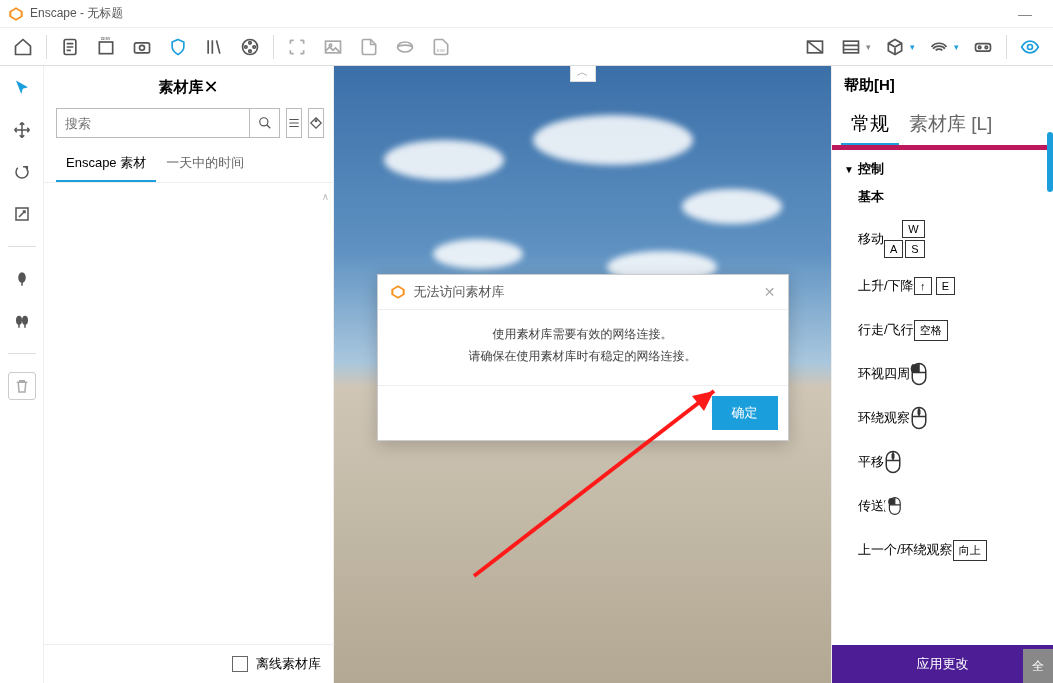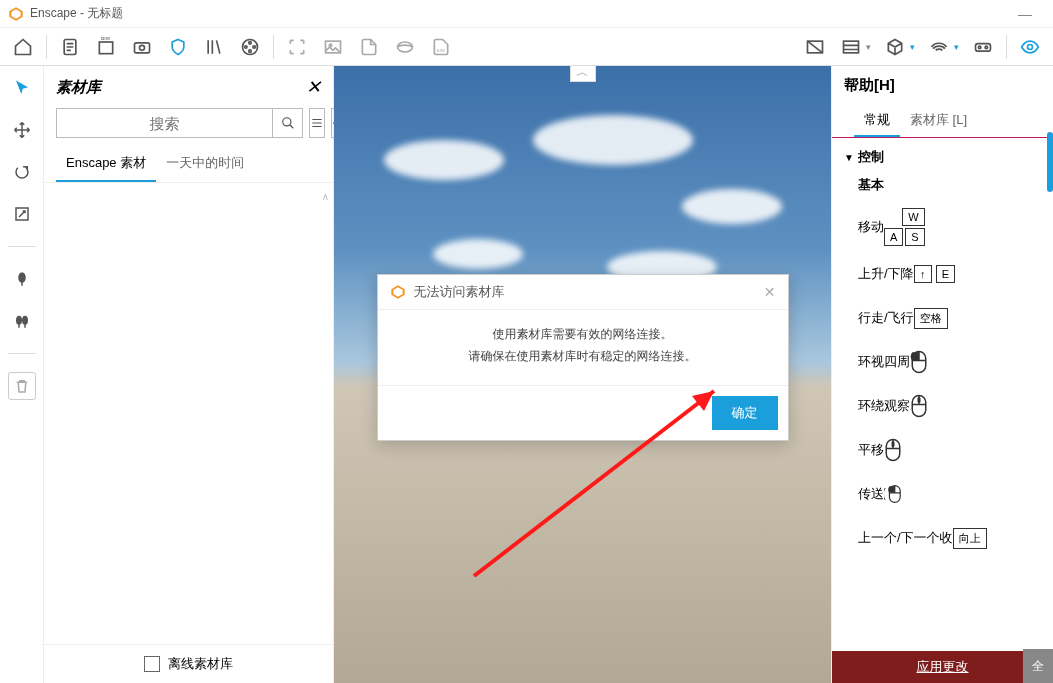--- a/index.html
+++ b/index.html
@@ -25,32 +25,32 @@
 
 
 .lstrip { width: 44px; background: #fff; border-right: 1px solid #eee; display: flex; flex-direction: column; align-items: center; padding-top: 8px; gap: 14px; }
 .lstrip .lbtn { width: 28px; height: 28px; display: flex; align-items: center; justify-content: center; color: #555; }
 .lstrip .lbtn.active { color: #1a9edc; }
 .lstrip .lbtn svg { width: 18px; height: 18px; }
 .lstrip .lsep { height: 1px; width: 28px; background: #ddd; margin: 4px 0; }
 
 
 .assetpanel { width: 290px; background: #fff; border-right: 1px solid #eee; display: flex; flex-direction: column; position: relative; }
-.assetpanel .hdr { display: flex; align-items: center; justify-content: space-between; padding: 10px 12px; font-size: 15px; font-weight: 600; font-style: italic; }
+.assetpanel .hdr { display: flex; align-items: center; justify-content: center; padding: 10px 12px; font-size: 15px; font-weight: 600; }
 .assetpanel .hdr .close { font-size: 18px; font-weight: normal; }
 .assetpanel .searchrow { display: flex; gap: 6px; padding: 0 12px 8px; }
 .assetpanel .searchbox { flex: 1; display: flex; border: 1px solid #bbb; height: 30px; }
-.assetpanel .searchbox input { flex: 1; border: none; outline: none; padding: 0 8px; font-size: 15px; text-align: center; }
+.assetpanel .searchbox input { flex: 1; border: none; outline: none; padding: 0 8px; font-size: 13px; }
 .assetpanel .searchbox .sbtn { width: 30px; border-left: 1px solid #bbb; display: flex; align-items: center; justify-content: center; }
 .assetpanel .iconbtn { width: 30px; height: 30px; border: 1px solid #bbb; display: flex; align-items: center; justify-content: center; }
 .assetpanel .tabs { display: flex; font-size: 13px; padding: 0 12px; }
 .assetpanel .tabs .tab { padding: 8px 10px; color: #666; }
 .assetpanel .tabs .tab.active { color: #000; border-bottom: 2px solid #1a9edc; }
 .assetpanel .content { flex: 1; border-top: 1px solid #eee; position: relative; }
-.assetpanel .footer { padding: 10px 12px; display: flex; align-items: center; justify-content: center; gap: 8px; font-size: 13px; border-top: 1px solid #eee; }
+.assetpanel .footer { padding: 10px 12px; display: flex; align-items: center; justify-content: flex-end; gap: 8px; font-size: 13px; border-top: 1px solid #eee; }
 .assetpanel .footer .chk { width: 16px; height: 16px; border: 1.5px solid #666; }
 .assetpanel .collapse-caret { position: absolute; right: -10px; top: 280px; color: #1a9edc; font-size: 16px; font-weight: bold; }
 
 
 .viewport { flex: 1; position: relative; background: linear-gradient(to bottom, #3b6fa8 0%, #5f92c2 30%, #a9c7de 48%, #cfc6b6 52%, #b2a893 100%); overflow: hidden; }
 .cloud { position: absolute; background: rgba(255,255,255,0.85); border-radius: 50%; filter: blur(3px); }
 .viewport .expand-caret { position: absolute; top: -2px; left: 50%; transform: translateX(-50%); color: #888; font-size: 12px; background: #fff; padding: 0 6px; border: 1px solid #ddd; border-top: none; }
 
 
 .dialog { position: absolute; left: 50%; top: 208px; transform: translateX(-50%); width: 412px; background: #fff; border: 1px solid #ccc; box-shadow: 0 4px 16px rgba(0,0,0,0.2); }
@@ -58,31 +58,31 @@
 .dialog .dhdr .dlogo { width: 16px; height: 16px; margin-right: 8px; }
 .dialog .dhdr .dspacer { flex: 1; }
 .dialog .dhdr .dclose { color: #aaa; font-size: 14px; }
 .dialog .dbody { padding: 14px 18px 18px; font-size: 12px; color: #444; line-height: 1.8; text-align: center; }
 .dialog .dfoot { padding: 10px; display: flex; justify-content: flex-end; border-top: 1px solid #eee; }
 .dialog .dfoot .okbtn { background: #1a9edc; color: #fff; border: none; padding: 8px 20px; font-size: 13px; }
 
 
 .helppanel { width: 222px; background: #fff; border-left: 1px solid #eee; display: flex; flex-direction: column; overflow: hidden; }
 .helppanel .hhdr { padding: 10px 12px; font-size: 15px; font-weight: 700; }
-.helppanel .htabs { display: flex; font-size: 13px; padding: 0 22px; border-bottom: 1px solid #be185d; }
+.helppanel .htabs { display: flex; font-size: 19px; padding: 0 9px; border-bottom: 5px solid #be185d; }
 .helppanel .htabs .htab { padding: 6px 10px; color: #666; }
 .helppanel .htabs .htab.active { color: #000; border-bottom: 2px solid #1a9edc; }
 .helppanel .section { padding: 10px 12px; font-size: 13px; }
 .helppanel .sectitle { font-weight: 700; display: flex; align-items: center; gap: 4px; margin-bottom: 10px; }
 .helppanel .subtitle { font-weight: 700; margin: 10px 0 8px 14px; font-size: 13px; }
 .helppanel .row { display: flex; align-items: center; justify-content: flex-start; padding: 6px 0 6px 14px; font-size: 13px; min-height: 44px; }
 .helppanel .keys { display: flex; gap: 4px; align-items: center; }
 .helppanel .key { border: 1.5px solid #333; padding: 2px 5px; font-size: 11px; min-width: 18px; text-align: center; background: #fff; }
 .helppanel .mouse { width: 18px; height: 24px; }
-.applybar { height: 32px; background: #7f1d1d; color: #fff; display: flex; align-items: center; justify-content: center; font-size: 13px; margin-top: auto; text-decoration: underline; }
+.applybar { height: 38px; background: #4c1d95; color: #fff; display: flex; align-items: center; justify-content: center; font-size: 13px; margin-top: auto; }
 .rightextra { position: absolute; right: 0; bottom: 0; width: 30px; height: 34px; background: #888; color: #fff; display: flex; align-items: center; justify-content: center; font-size: 12px; }
 
 
 .rscroll { position: absolute; right: 0; top: 66px; width: 6px; height: 60px; background: #1a9edc; border-radius: 3px; }
 
 
 .arrow { position: absolute; pointer-events: none; }
 
 
 .bgpeek { position: absolute; left: 0; top: 66px; width: 8px; height: 617px; background: linear-gradient(to bottom, #8ab 0%, #9aa 50%, #998 100%); z-index: -1; }
@@ -420,21 +420,21 @@
               <rect x="9" y="2" width="18" height="28" rx="9"></rect>
               <path d="M18 2v12M9 14h18"></path>
               <path fill="#333" stroke="none" d="M9 3 h9 v11 h-9 a9 9 0 0 1 0-11"></path>
               <path d="M2 6 a10 14 0 0 0 0 20" stroke-width="1.5"></path>
             </svg>
           </div>
       </div>
 
 
       <div class="row">
-        <span>上一个/下一个收</span>
+        <span>上一个/环绕观察</span>
         <div class="keys">
             <span class="key">向上</span>
           </div>
       </div>
     </div>
     <div class="applybar">应用更改</div>
   </div>
 
   <div class="rightextra">全</div>
   <div class="rscroll"></div>

